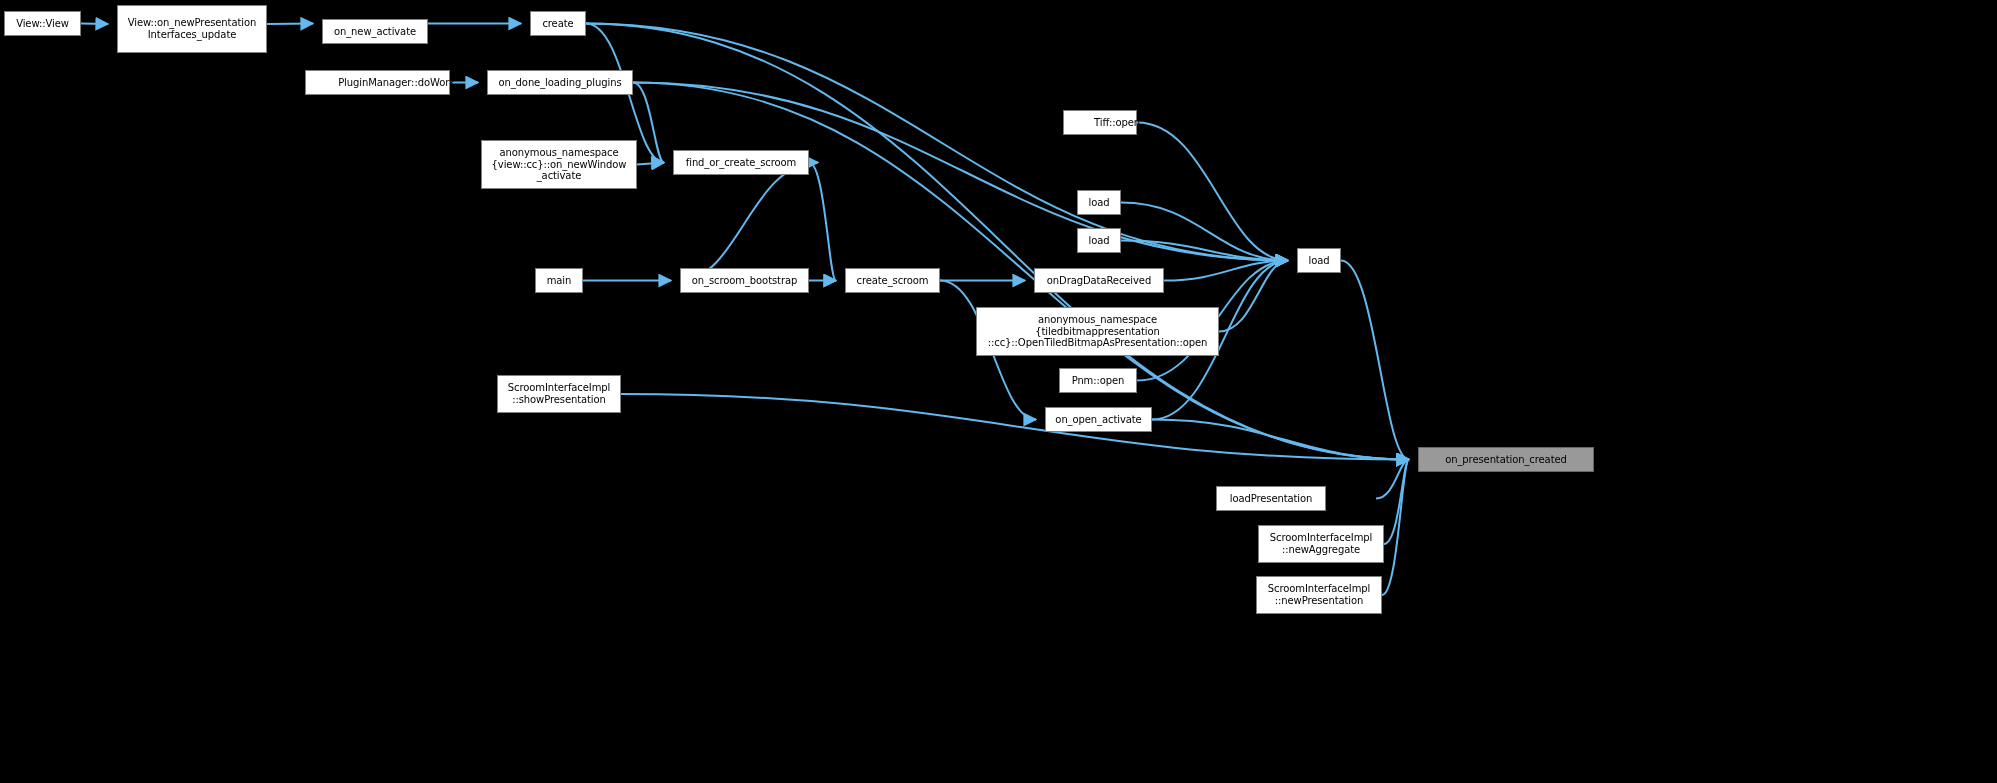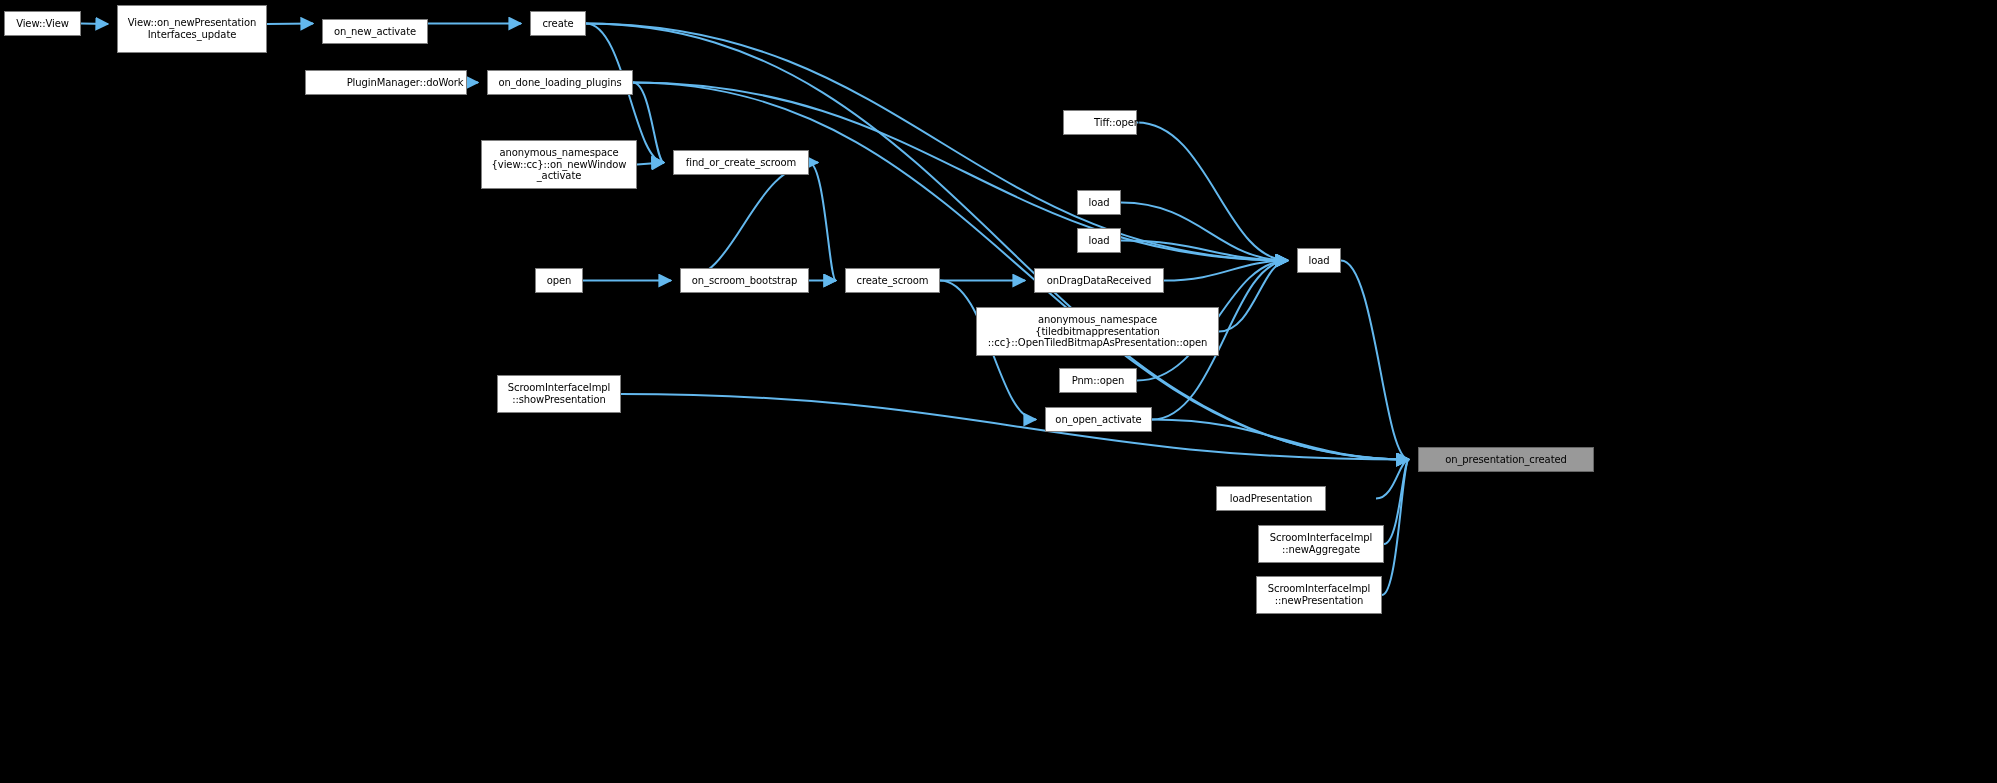--- a/index.html
+++ b/index.html
@@ -87,31 +87,31 @@
         <path d="M 1384 544 C 1399.3 544, 1402.7 459.5, 1409 459.5" marker-end="url(#arrow)"></path>
         <path d="M 1382 595 C 1398.2 595, 1401.8 459.5, 1409 459.5" marker-end="url(#arrow)"></path>
       </g>
   </svg>
   <div id="node-layer">
       <div class="node" style="left: 4px; top: 11px; width: 77px; height: 25px;">View::View</div>
       <div class="node" style="left: 117px; top: 5px; width: 150px; height: 48px;">View::on_newPresentation
 Interfaces_update</div>
       <div class="node" style="left: 322px; top: 19px; width: 106px; height: 25px;">on_new_activate</div>
       <div class="node" style="left: 530px; top: 11px; width: 56px; height: 25px;">create</div>
-      <div class="node" style="left: 305px; top: 70px; width: 162px; height: 25px; padding-left: 44px;">PluginManager::doWork</div>
+      <div class="node" style="left: 305px; top: 70px; width: 145px; height: 25px; padding-left: 44px;">PluginManager::doWork</div>
       <div class="node" style="left: 487px; top: 70px; width: 146px; height: 25px;">on_done_loading_plugins</div>
       <div class="node" style="left: 1063px; top: 110px; width: 74px; height: 25px; padding-left: 40px;">Tiff::open</div>
       <div class="node" style="left: 481px; top: 140px; width: 156px; height: 49px;">anonymous_namespace
 {view::cc}::on_newWindow
 _activate</div>
       <div class="node" style="left: 673px; top: 150px; width: 136px; height: 25px;">find_or_create_scroom</div>
       <div class="node" style="left: 1077px; top: 190px; width: 44px; height: 25px;">load</div>
       <div class="node" style="left: 1077px; top: 228px; width: 44px; height: 25px;">load</div>
       <div class="node" style="left: 1297px; top: 248px; width: 44px; height: 25px;">load</div>
-      <div class="node" style="left: 535px; top: 268px; width: 48px; height: 25px;">open</div>
+      <div class="node" style="left: 535px; top: 268px; width: 48px; height: 25px;">main</div>
       <div class="node" style="left: 680px; top: 268px; width: 129px; height: 25px;">on_scroom_bootstrap</div>
       <div class="node" style="left: 845px; top: 268px; width: 95px; height: 25px;">create_scroom</div>
       <div class="node" style="left: 1034px; top: 268px; width: 130px; height: 25px;">onDragDataReceived</div>
       <div class="node" style="left: 976px; top: 307px; width: 243px; height: 49px;">anonymous_namespace
 {tiledbitmappresentation
 ::cc}::OpenTiledBitmapAsPresentation::open</div>
       <div class="node" style="left: 1059px; top: 368px; width: 78px; height: 25px;">Pnm::open</div>
       <div class="node" style="left: 497px; top: 375px; width: 124px; height: 38px;">ScroomInterfaceImpl
 ::showPresentation</div>
       <div class="node" style="left: 1045px; top: 407px; width: 107px; height: 25px;">on_open_activate</div>

